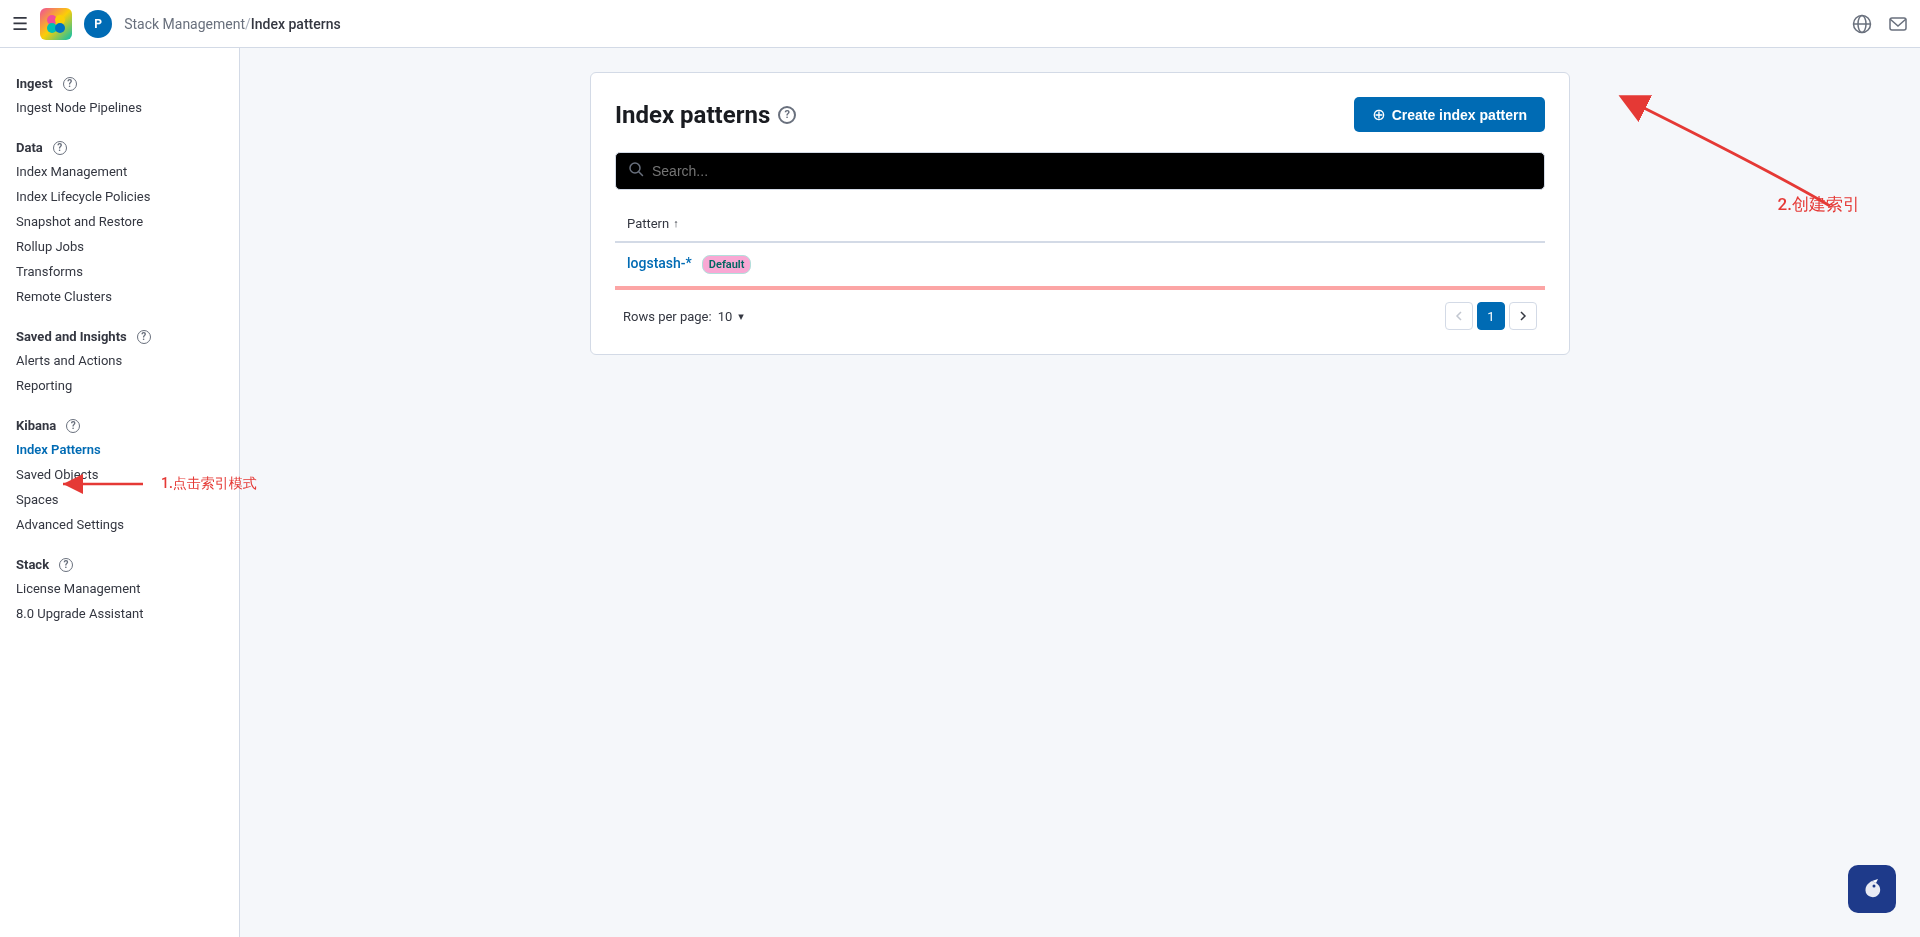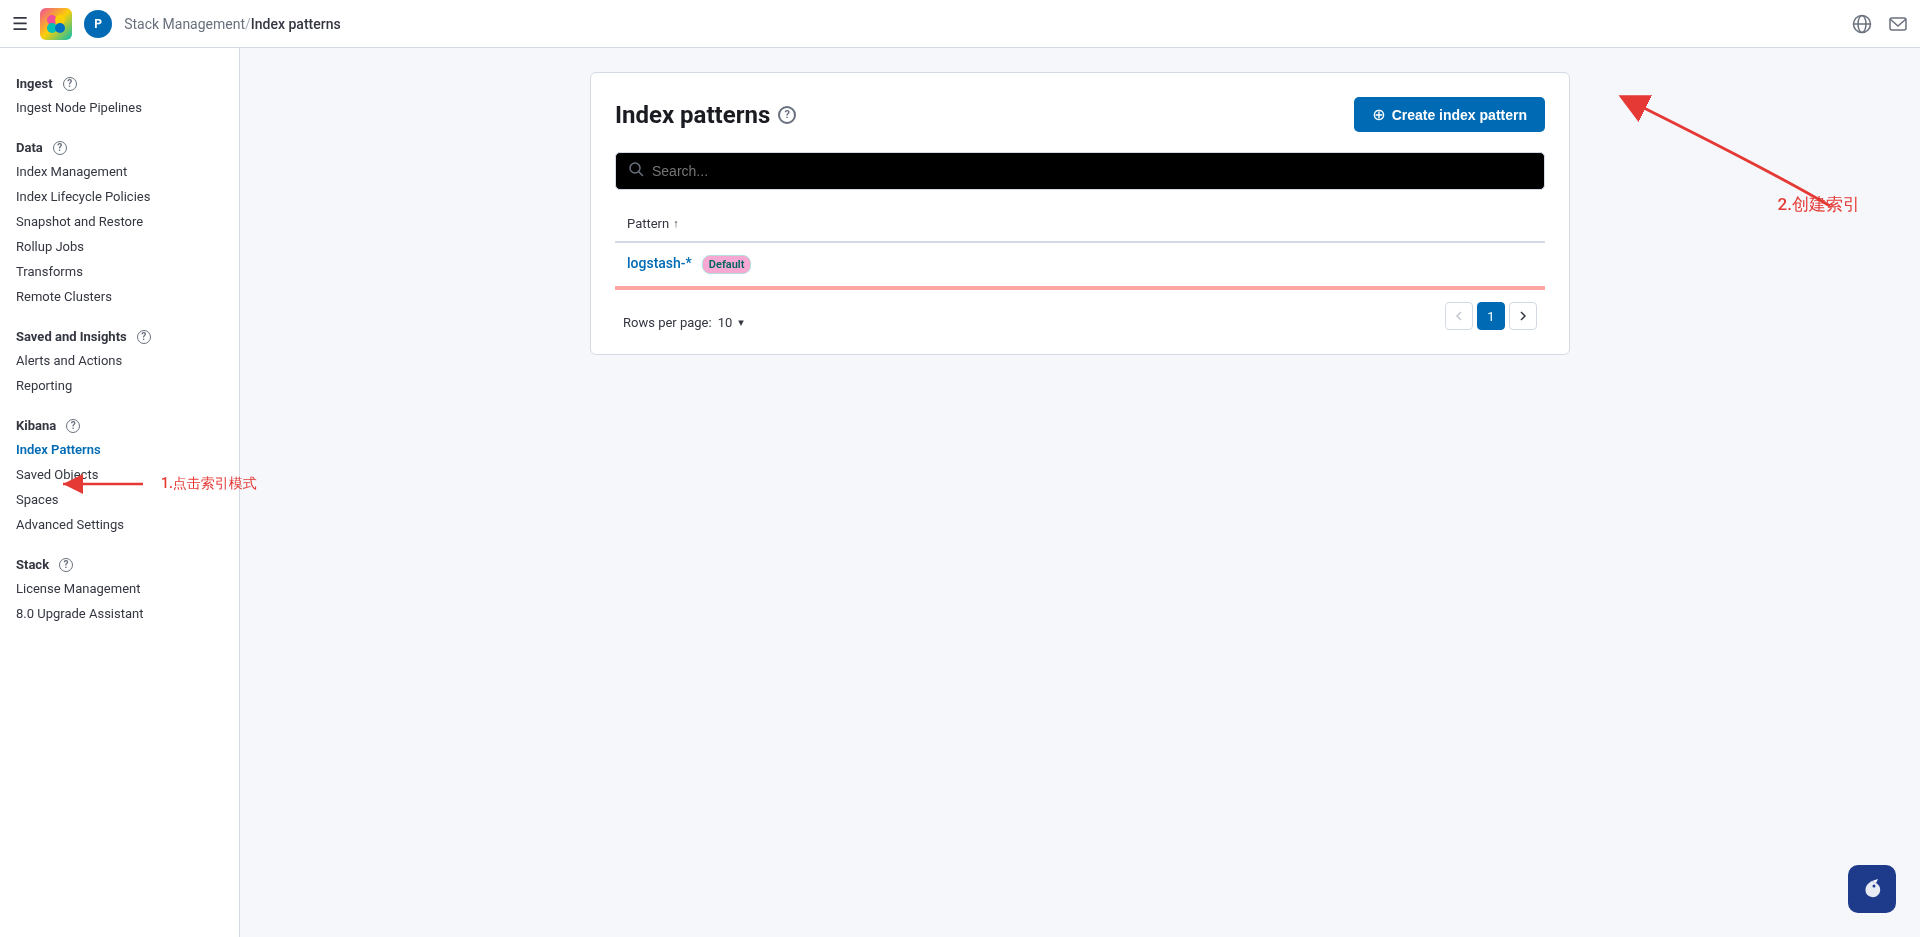--- a/index.html
+++ b/index.html
@@ -210,21 +210,21 @@
       border: 1px solid #b2dfdb;
       border-radius: 8px;
       font-size: 11px;
       font-weight: 600;
       padding: 2px 6px;
     }
 
     
     .pagination {
       display: flex;
-      align-items: flex-end;
+      align-items: center;
       justify-content: space-between;
       padding: 12px 8px 0 8px;
       font-size: 13px;
       color: #343741;
       gap: 16px;
     }
     .rows-per-page {
       display: flex; align-items: center; gap: 6px;
       cursor: pointer;
     }

